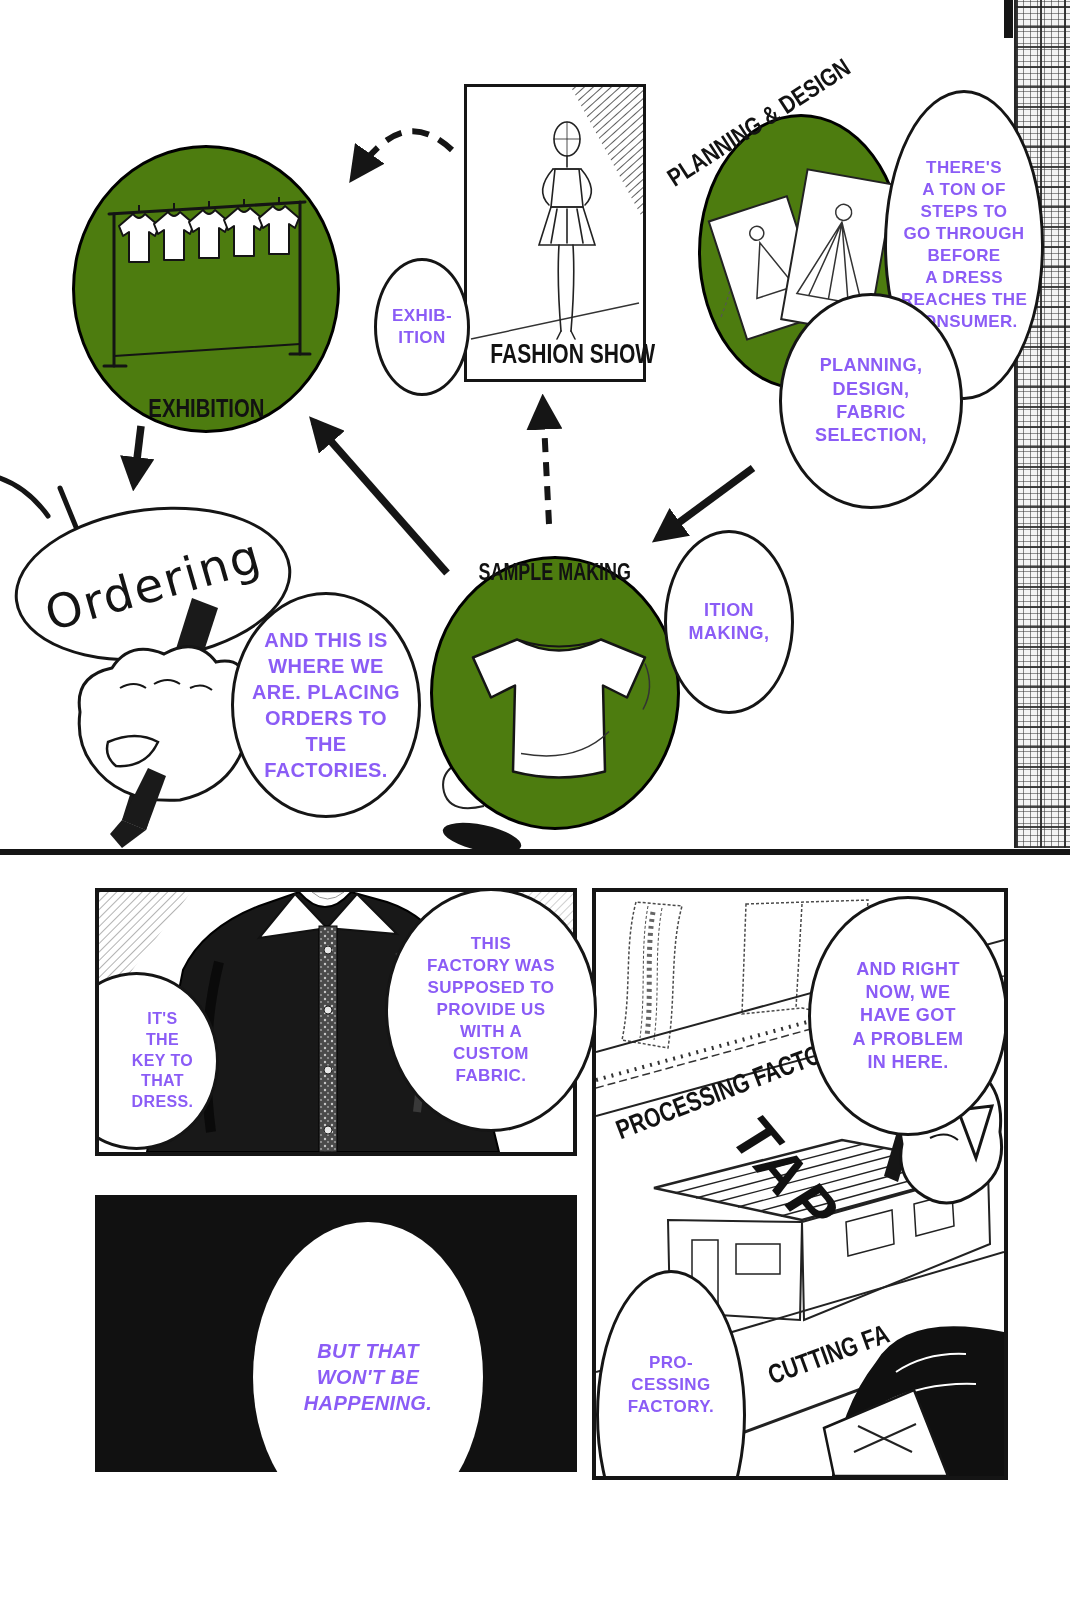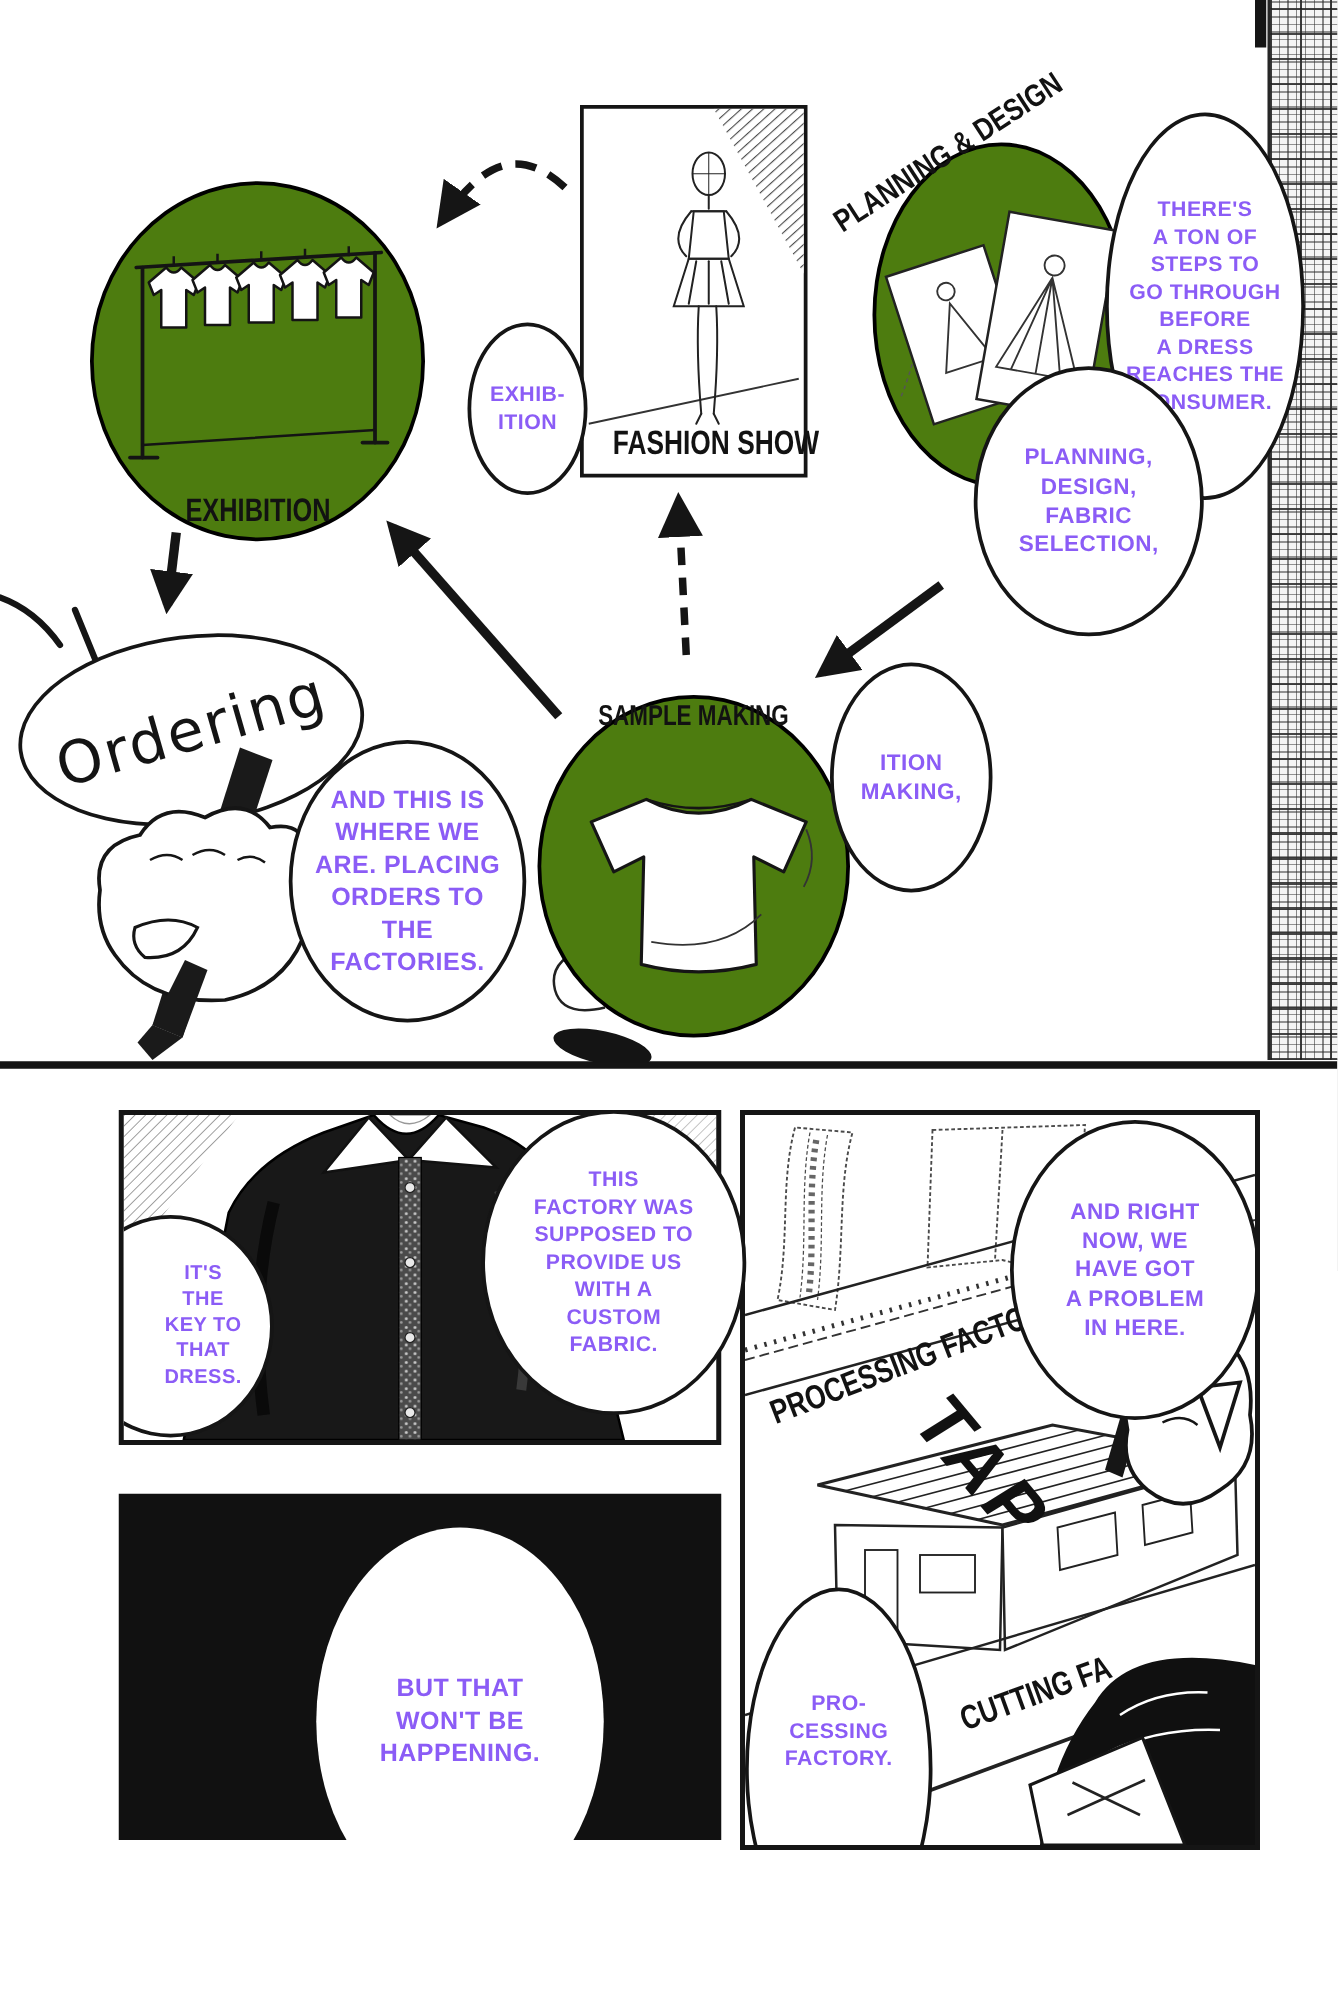--- a/index.html
+++ b/index.html
@@ -261,21 +261,21 @@
 FACTORY WAS
 SUPPOSED TO
 PROVIDE US
 WITH A
 CUSTOM
 FABRIC.</div>
   </div>
 
   <div class="abs" style="left:95px;top:1195px;width:482px;height:277px;background:#111;"></div>
   <div class="abs" style="left:253px;top:1222px;width:230px;height:310px;background:#fff;border-radius:50%;z-index:5;display:flex;align-items:center;justify-content:center;">
-    <div class="dlg" style="font-size:20px;width:210px;">BUT THAT
+    <div class="dlg" style="font-size:20px;width:210px;font-style:italic;">BUT THAT
 WON'T BE
 HAPPENING.</div>
   </div>
 
   <div class="panel" style="left:592px;top:888px;width:416px;height:592px;">
     <svg class="abs" style="left:0;top:0;" width="408" height="584" viewBox="0 0 408 584">
 
       <g fill="#fff" stroke="#4a4a4a" stroke-width="1.5" stroke-dasharray="3 2">
         <path d="M40 10 C28 55 36 100 26 148 L72 156 C80 105 74 58 86 14 Z"></path>
         <path d="M52 14 C44 58 50 100 44 146" fill="none" stroke-width="1"></path>

